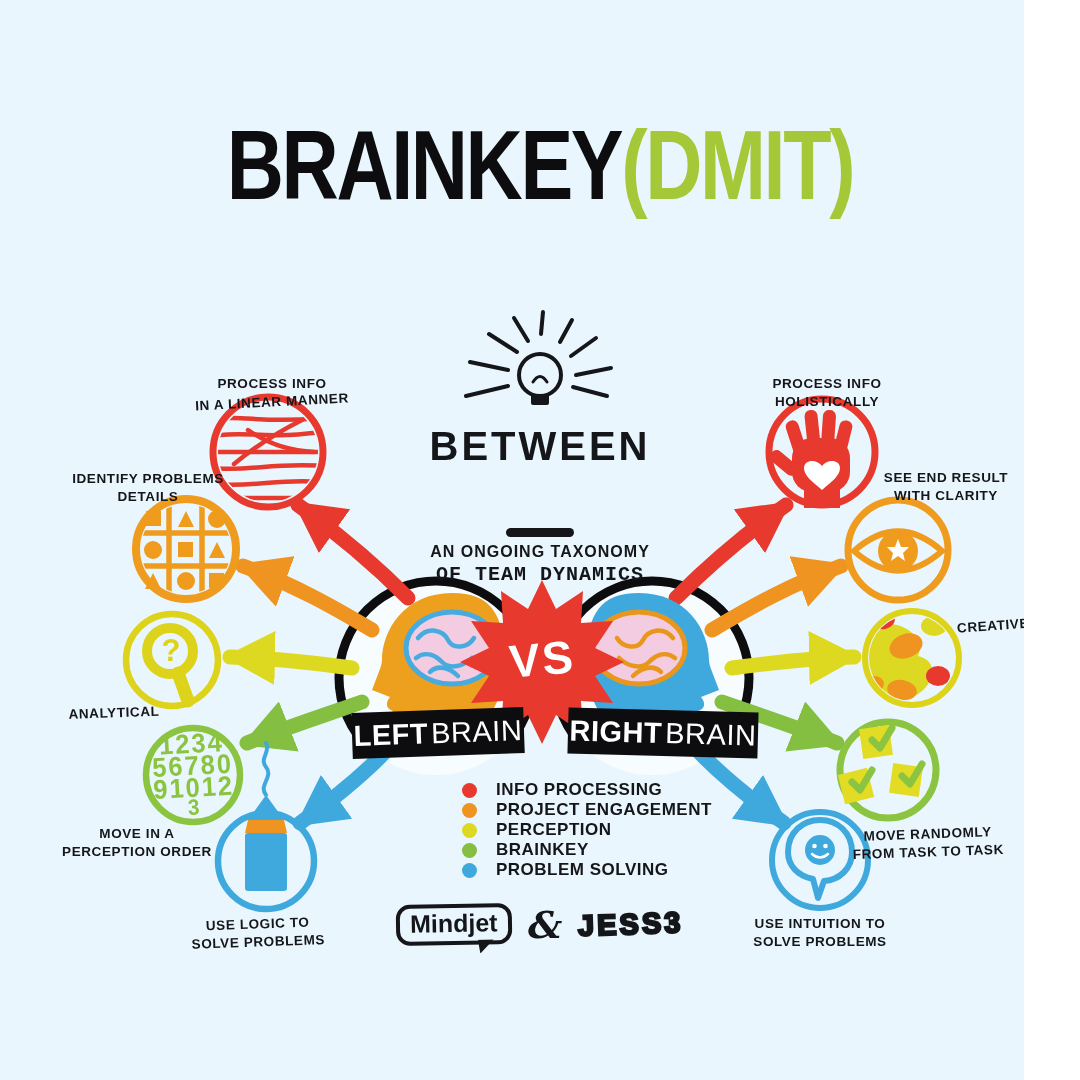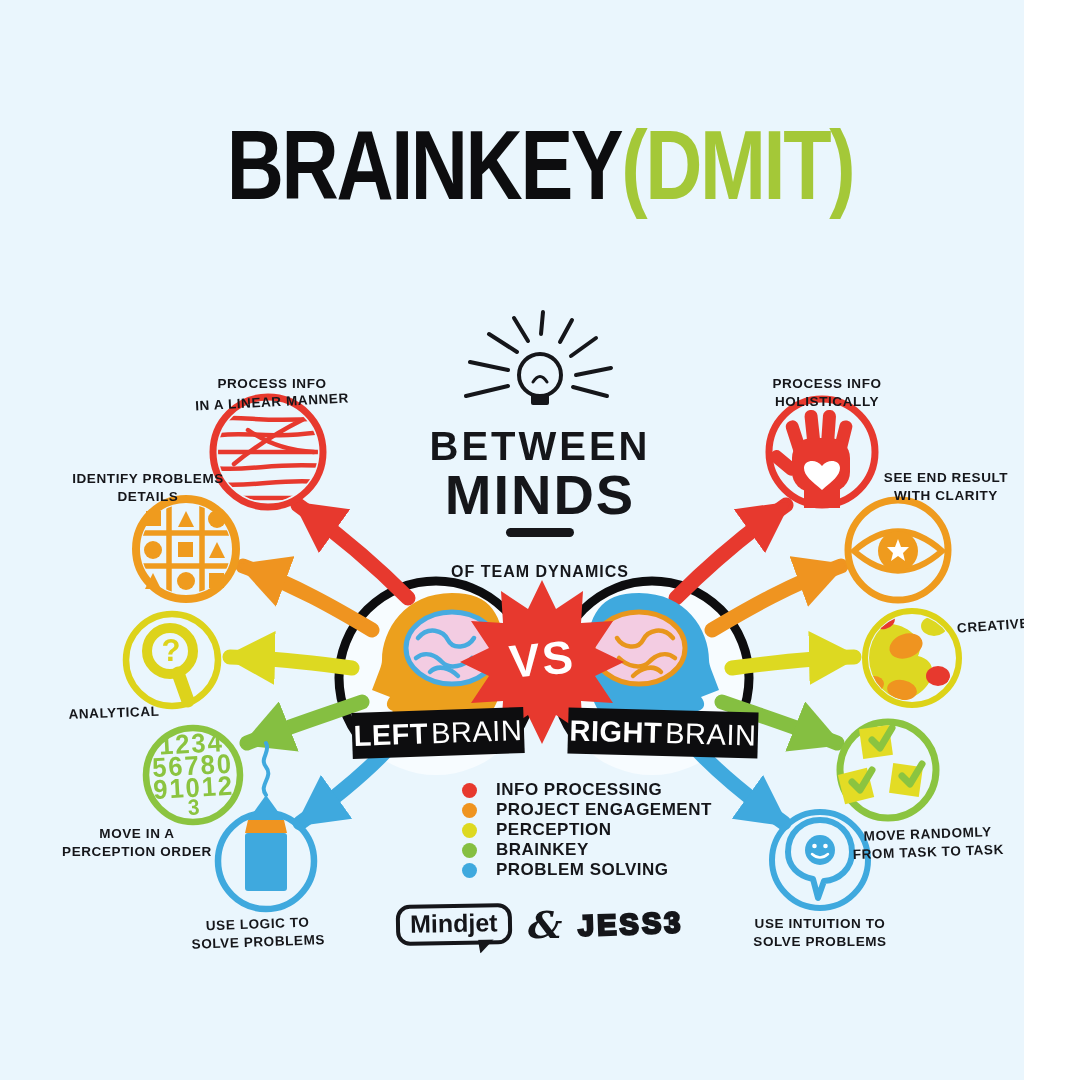--- a/index.html
+++ b/index.html
@@ -12,21 +12,21 @@
   .title{left:0;top:108px;width:1080px;text-align:center;font-weight:bold;font-size:99px;
          letter-spacing:-3px;transform:scaleX(.80);transform-origin:50% 50%;white-space:nowrap;}
   .title .accent{color:#a4c838;}
   .title .main{color:#0d0d0f;}
 
   
   .h-between{left:0;top:424px;width:1080px;text-align:center;font-weight:bold;font-size:40px;letter-spacing:3px;}
   .h-minds{left:0;top:462px;width:1080px;text-align:center;font-weight:bold;font-size:56px;letter-spacing:2px;}
   .h-underline{left:506px;top:528px;width:68px;height:9px;background:#15161a;border-radius:5px;}
   .h-sub1{left:0;top:543px;width:1080px;text-align:center;font-weight:bold;font-size:16px;letter-spacing:1px;}
-  .h-sub2{left:0;top:563px;width:1080px;text-align:center;font-weight:bold;font-size:16px;letter-spacing:1px;}
+  .h-sub2{left:0;top:563px;width:1080px;text-align:center;font-weight:bold;font-size:20px;letter-spacing:1px;font-family:Liberation Mono, monospace;}
 
   
   .vs-text{left:492px;top:632px;width:100px;text-align:center;font-size:46px;font-weight:bold;color:#fff;
            transform:rotate(-5deg);letter-spacing:2px;}
 
   
   .brainbox{height:46px;background:#0d0d0f;color:#fff;display:flex;align-items:center;justify-content:center;
             font-size:29px;letter-spacing:.5px;white-space:nowrap;}
   .brainbox .b{font-weight:bold;}
   .brainbox .l{font-weight:normal;margin-left:3px;}
@@ -263,22 +263,22 @@
       <circle cx="825.5" cy="846" r="2.3" fill="#ffffff"></circle>
       <path d="M812 854 Q 820 861 828 854" stroke="#ffffff" stroke-width="2.5" fill="none" stroke-linecap="round"></path>
     </g>
   </svg>
 
   <div class="overlay title">
     <span class="main">BRAINKEY</span><span class="accent">(DMIT)</span>
   </div>
 
   <div class="overlay h-between">BETWEEN</div>
-  <div class="overlay h-minds">MINDS</div>
   <div class="overlay h-underline"></div>
+  <div class="overlay h-sub1">AN ONGOING TAXONOMY</div>
   <div class="overlay h-sub2">OF TEAM DYNAMICS</div>
 
   <div class="overlay vs-text">VS</div>
 
   <div class="overlay brainbox box-left">
     <span class="b">LEFT</span>
     <span class="l">BRAIN</span>
   </div>
   <div class="overlay brainbox box-right">
     <span class="b">RIGHT</span>

